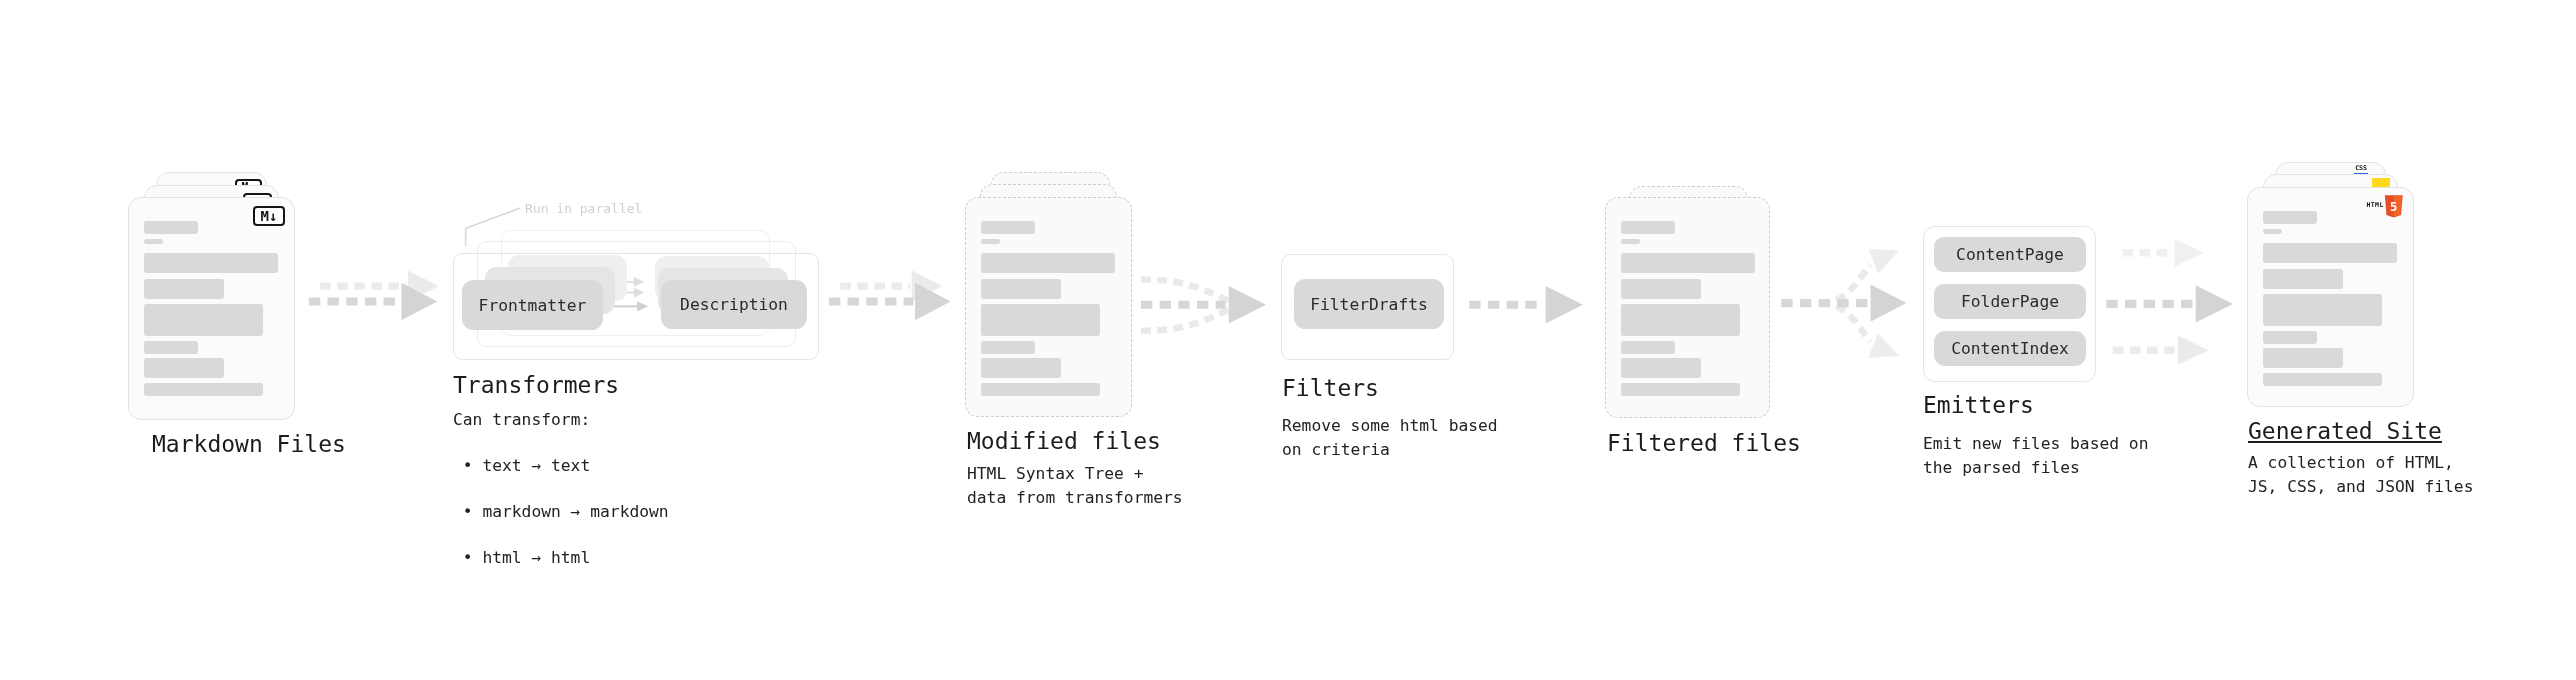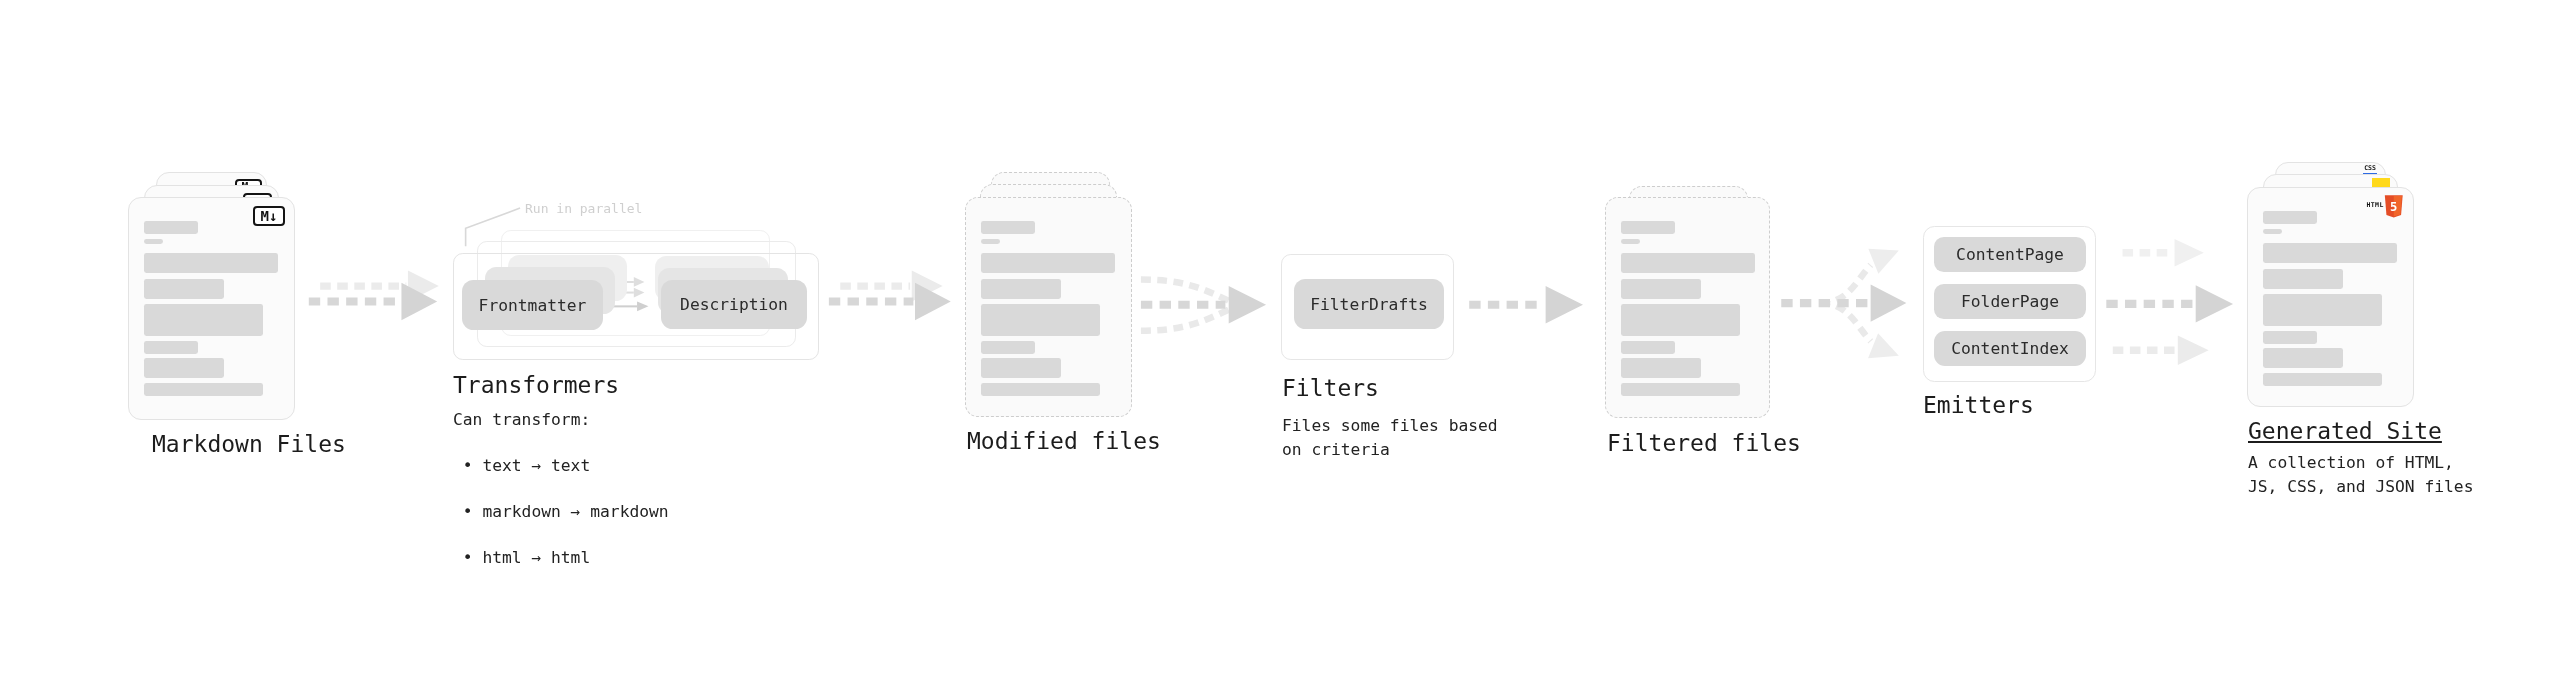--- a/index.html
+++ b/index.html
@@ -160,28 +160,32 @@
           <div class="bar b3"></div>
           <div class="bar b4"></div>
         <div class="bar b5"></div>
           <div class="bar b6"></div>
           <div class="bar b7"></div>
           <div class="bar b8"></div>
       </div>
     </div>
   </div>
   <div class="heading" style="left:967px;top:428px;">Modified files</div>
+  <div class="body-text" style="left:967px;top:462px;">
+    <div>HTML Syntax Tree +</div>
+    <div>data from transformers</div>
+  </div>
 
   <div>
     <div class="outline-box" style="left:1281px;top:254px;width:173px;height:106px;border-color:#e6e6e6;"></div>
     <div class="node" style="left:1294px;top:279px;width:150px;height:50px;">FilterDrafts</div>
   </div>
   <div class="heading" style="left:1282px;top:375px;text-align:right;">Filters</div>
   <div class="body-text" style="left:1282px;top:414px;">
-    <div>Files some files based</div>
+    <div>Remove some html based</div>
     <div>on criteria</div>
   </div>
 
   <div>
     <div class="file-card dashed" style="left:1629px;top:186px;width:119px;height:221px;"></div>
     <div class="file-card dashed" style="left:1605px;top:197px;width:165px;height:221px;">
       <div class="sk">
         <div class="bar b1"></div>
           <div class="bar b2"></div>
           <div class="bar b3"></div>
@@ -195,24 +199,28 @@
   </div>
   <div class="heading" style="left:1607px;top:430px;">Filtered files</div>
 
   <div>
     <div class="outline-box" style="left:1923px;top:226px;width:173px;height:156px;border-radius:11.4px;border-color:#e6e6e6;"></div>
     <div class="node" style="left:1934px;top:237px;width:152px;height:35px;border-radius:9.8px;">ContentPage</div>
     <div class="node" style="left:1934px;top:284px;width:152px;height:35px;border-radius:9.8px;">FolderPage</div>
     <div class="node" style="left:1934px;top:331px;width:152px;height:35px;border-radius:11px;">ContentIndex</div>
   </div>
   <div class="heading" style="left:1923px;top:392px;">Emitters</div>
+  <div class="body-text" style="left:1923px;top:432px;">
+    <div>Emit new files based on</div>
+    <div>the parsed files</div>
+  </div>
 
   <div>
     <div class="file-card" style="left:2275px;top:162px;width:111px;height:220px;">
-      <div class="css-badge" style="right:8px;top:3.3px;">
+      <div class="css-badge" style="right:17px;top:3.3px;">
         <div class="css-word">CSS</div>
         <div class="css-bar"></div>
       </div>
     </div>
     <div class="file-card" style="left:2263px;top:174px;width:135px;height:220px;">
       <div class="js-badge" style="right:7.3px;top:3.3px;width:18px;height:16.3px;"></div>
     </div>
     <div class="file-card" style="left:2247px;top:187px;width:167px;height:220px;">
       <div class="html5-logo" style="right:9.8px;top:6.5px;">
         <div class="html-word">HTML</div>

